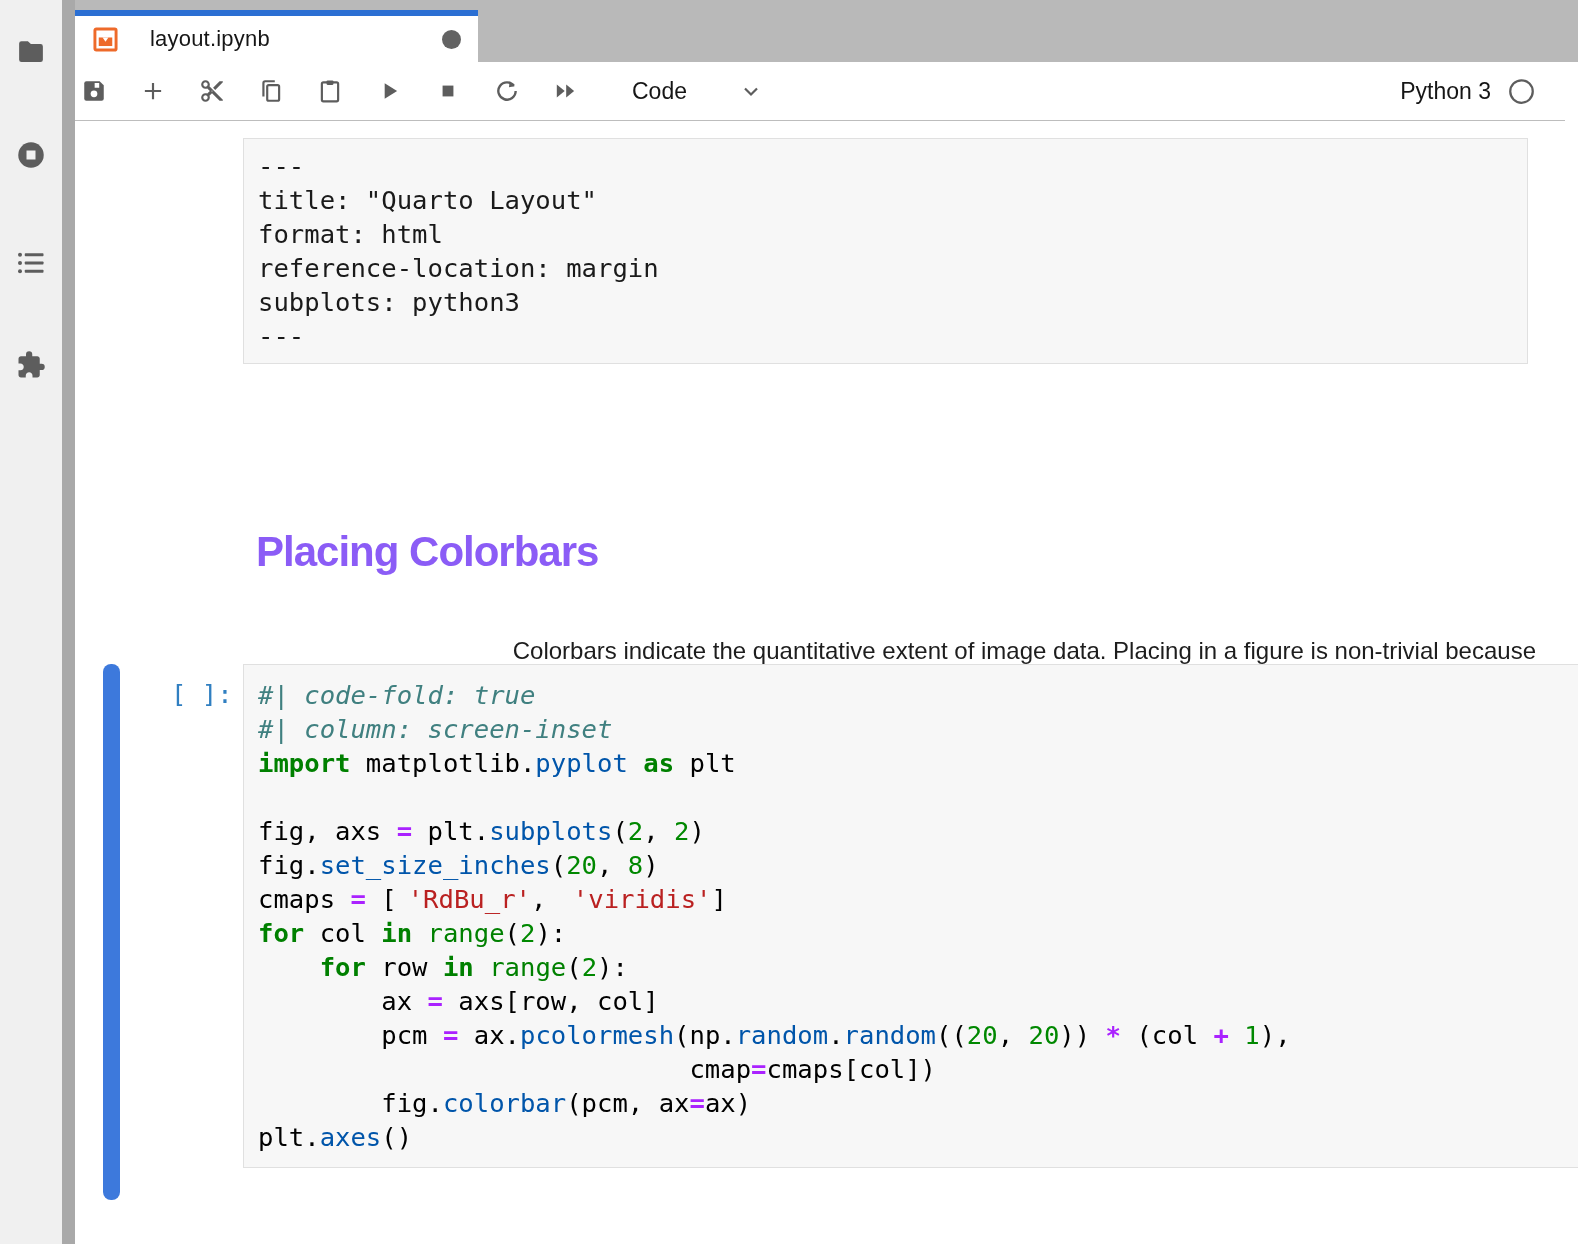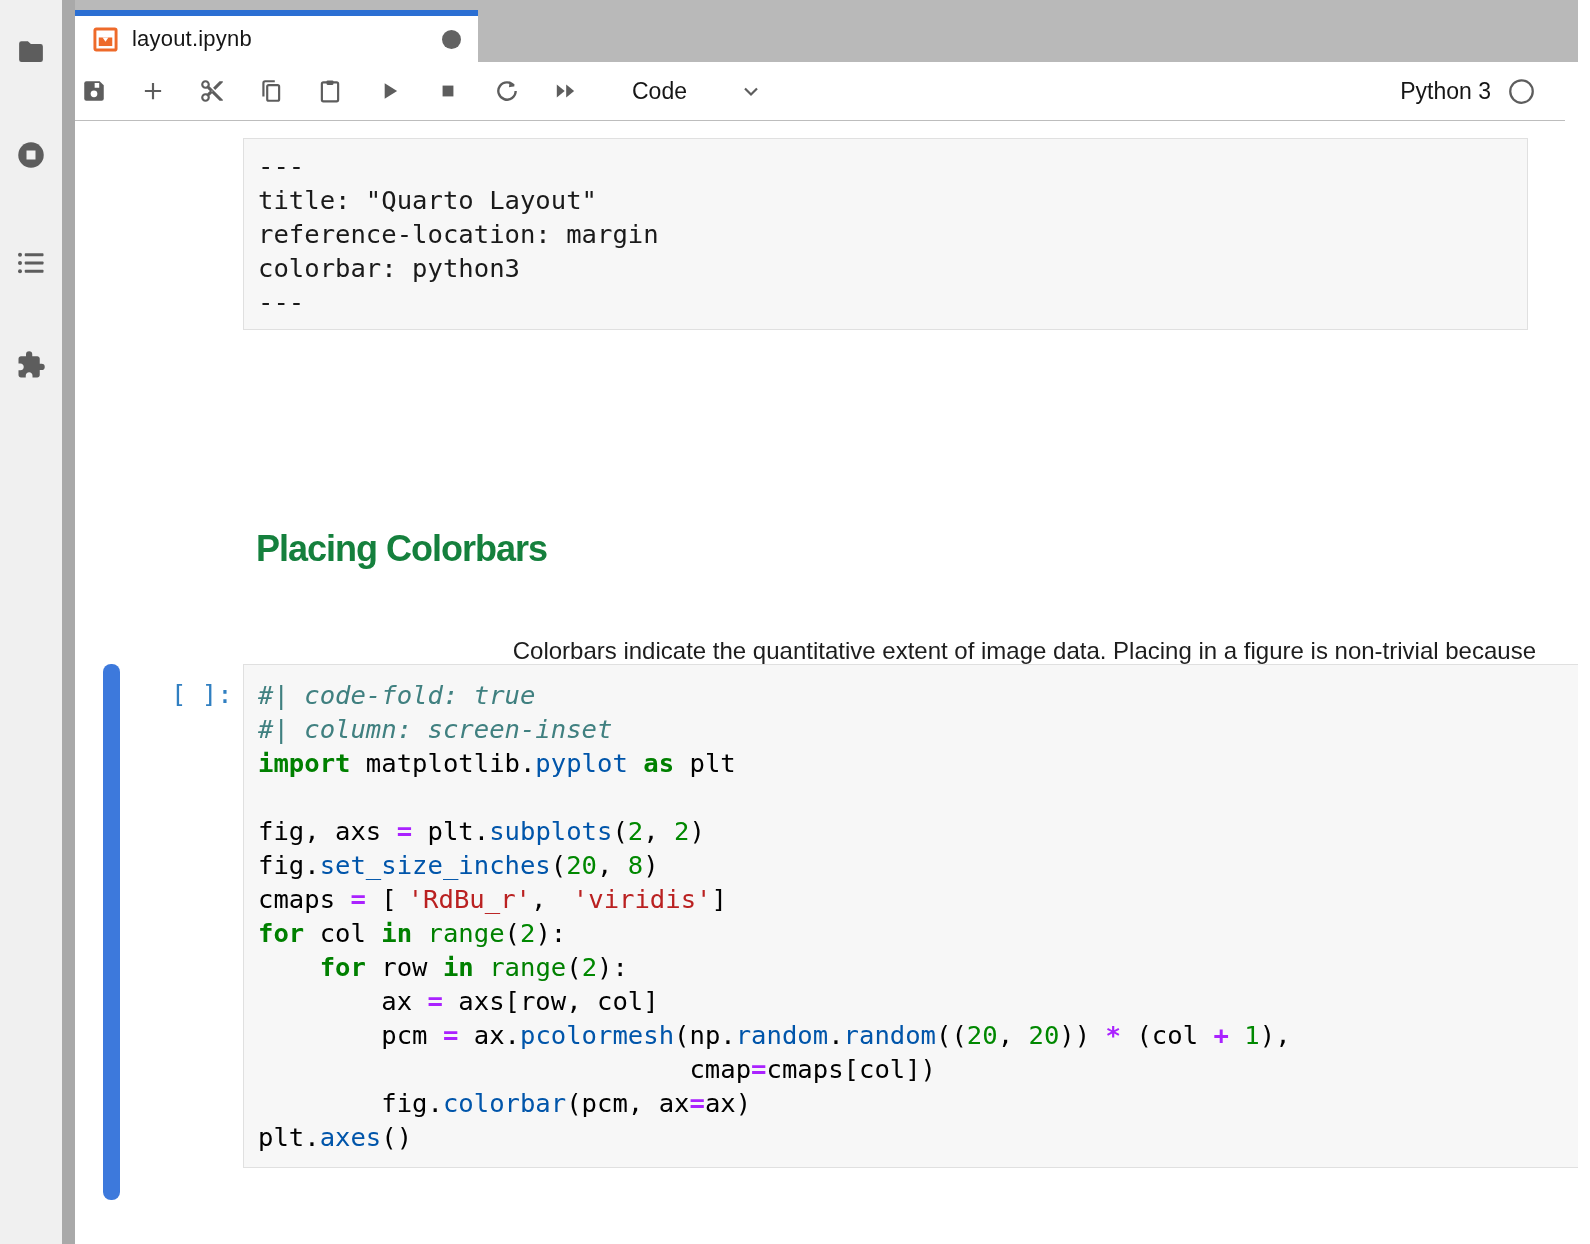--- a/index.html
+++ b/index.html
@@ -13,21 +13,21 @@
   .sb-icon { position:absolute; left:50%; transform:translateX(-50%); width:32px; height:32px;
              display:flex; align-items:center; justify-content:center; color:#5d5d5d; cursor:pointer; }
   .sb-icon svg { width:30px; height:30px; display:block; }
   .left-strip { position:absolute; left:62px; top:0; width:13px; height:1244px; background:#a9a9a9; z-index:5; }
 
   
   .tabbar { position:absolute; left:75px; top:0; width:1503px; height:62px; background:#b9b9b9; z-index:4; }
   .tab { position:absolute; left:0; top:10px; width:403px; height:52px; background:#ffffff;
          border-top:6px solid #2b6fd3; display:flex; align-items:center; padding:0 17px; cursor:pointer; }
   .tab-icon { width:27px; height:27px; margin-right:13px; flex:none; }
-  .tab-title { font-size:22px; color:#161616; font-weight:500; letter-spacing:0.2px; }
+  .tab-title { font-size:22px; color:#161616; font-weight:500; letter-spacing:0.2px;margin-left:18px; }
   .dirty-dot { width:19px; height:19px; border-radius:50%; background:#636363; margin-left:auto; flex:none; cursor:pointer; }
 
   
   .toolbar { position:absolute; left:62px; top:62px; width:1503px; height:59px; background:#fff;
              border-bottom:1px solid #bdbdbd; display:flex; align-items:center; padding:0 30px 0 19px; z-index:4; }
   .tbtn { width:26px; height:26px; margin-right:33px; display:flex; align-items:center; justify-content:center;
           color:#5d5d5d; cursor:pointer; flex:none; }
   .tbtn svg { width:26px; height:26px; display:block; }
   .celltype { display:flex; align-items:center; margin-left:20px; cursor:pointer; }
   .celltype-label { font-size:23px; color:#161616; }
@@ -37,22 +37,22 @@
   .kernel-status { width:27px; height:27px; color:#5d5d5d; cursor:pointer; }
 
   
   .content { position:absolute; left:75px; top:121px; width:1503px; height:1123px; background:#fff; overflow:hidden; }
 
   .mono { font-family:"DejaVu Sans Mono", monospace; font-size:25.6px; line-height:34px; }
 
   .raw-cell { position:absolute; left:168px; top:17px; width:1285px; background:#f7f7f7;
               border:1px solid #e0e0e0; padding:10px 14px; color:#1a1a1a; cursor:text; }
 
-  .md-heading { position:absolute; left:181px; top:407px; font-size:36px; font-weight:700;
-                letter-spacing:-1px; color:#15803d; }
+  .md-heading { position:absolute; left:181px; top:407px; font-size:42px; font-weight:700;
+                letter-spacing:-1px; color:#8b5cf6; }
   .md-para { position:absolute; left:181px; top:508px; width:1280px; font-size:24px; color:#1d1d1d; }
   .pline { line-height:43.5px; white-space:pre;text-align:right; }
   .mdlink { color:#2f80ed; text-decoration:none; cursor:pointer; }
 
   .cell-bar { position:absolute; left:28px; top:543px; width:17px; height:536px;
               background:#3d79dc; border-radius:8px; cursor:pointer; }
   .prompt { position:absolute; left:96px; top:556px; width:142px; text-align:left;
             color:#307fc1; white-space:pre; }
   .code-cell { position:absolute; left:168px; top:543px; width:1529px; background:#f7f7f7;
                border:1px solid #e0e0e0; padding:13px 14px; color:#000; cursor:text; }
@@ -209,22 +209,23 @@
         <circle cx="12" cy="12" r="10"></circle>
       </svg>
     </span>
   </div>
 
   <div class="content">
 
     <div class="raw-cell mono">
         <div class="mline">---</div>
         <div class="mline">title: "Quarto Layout"</div>
+        <div class="mline">format: html</div>
         <div class="mline">reference-location: margin</div>
-        <div class="mline">colorbar: python3</div>
+        <div class="mline">subplots: python3</div>
         <div class="mline">---</div>
       </div>
 
     <h1 class="md-heading">Placing Colorbars</h1>
     <div class="md-para">
         <div class="pline"><span>Colorbars indicate the quantitative extent of image data. Placing in a figure is non-trivial because</span></div>
         <div class="pline"><span>room needs to be made for them. The simplest case is just attaching a colorbar to each</span></div>
         <div class="pline"><span>axes:^[See the </span><a class="mdlink" href="#">Matplotlib Gallery</a><span> to explore colorbars further].</span></div>
       </div>
 

